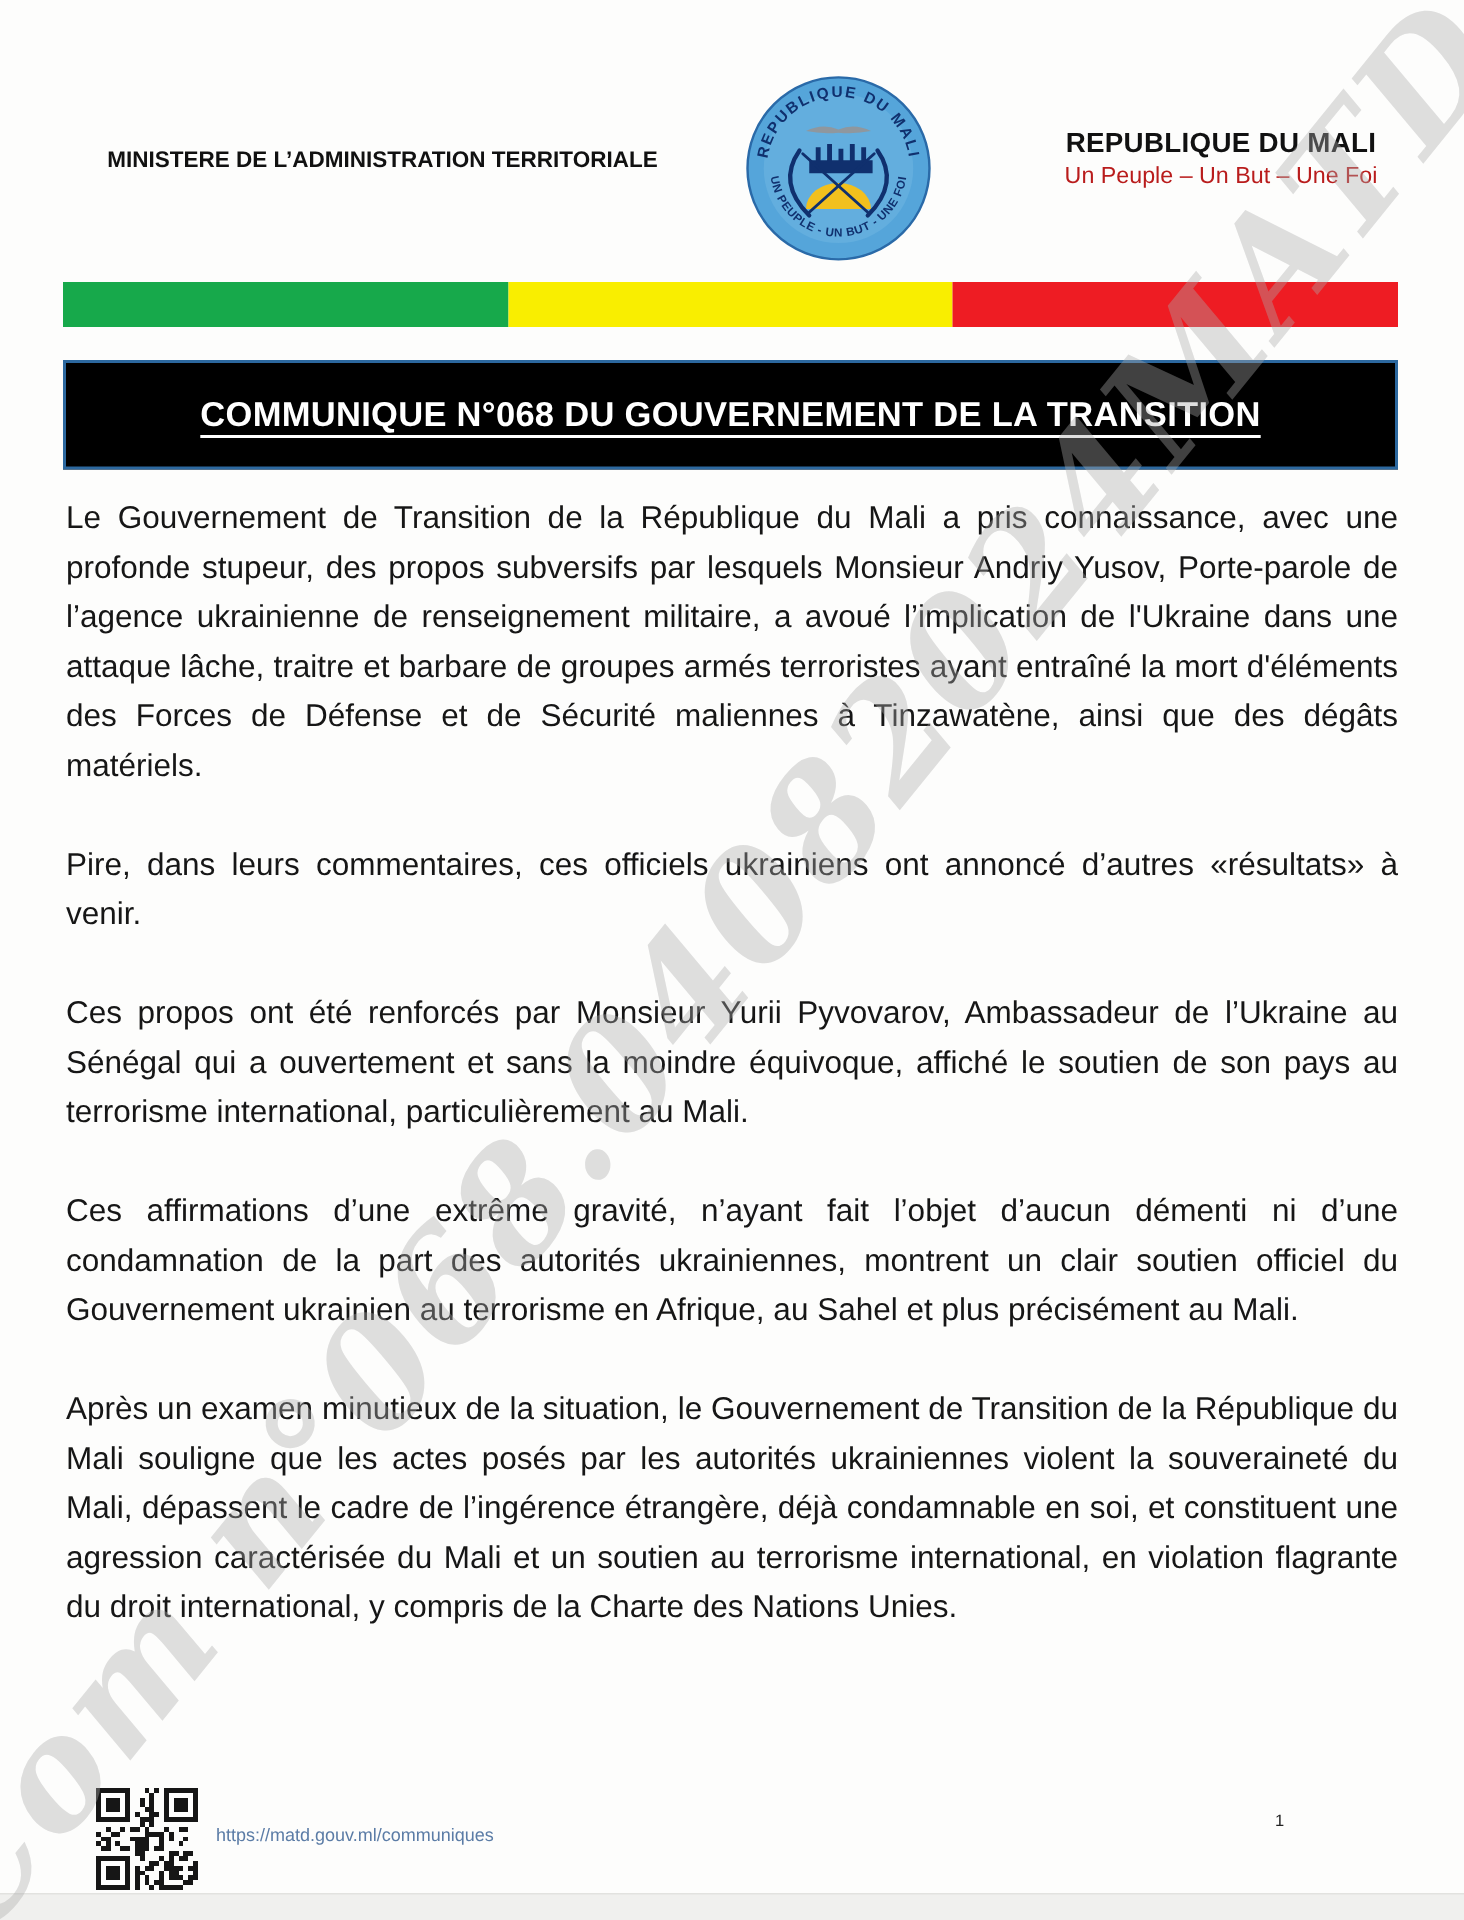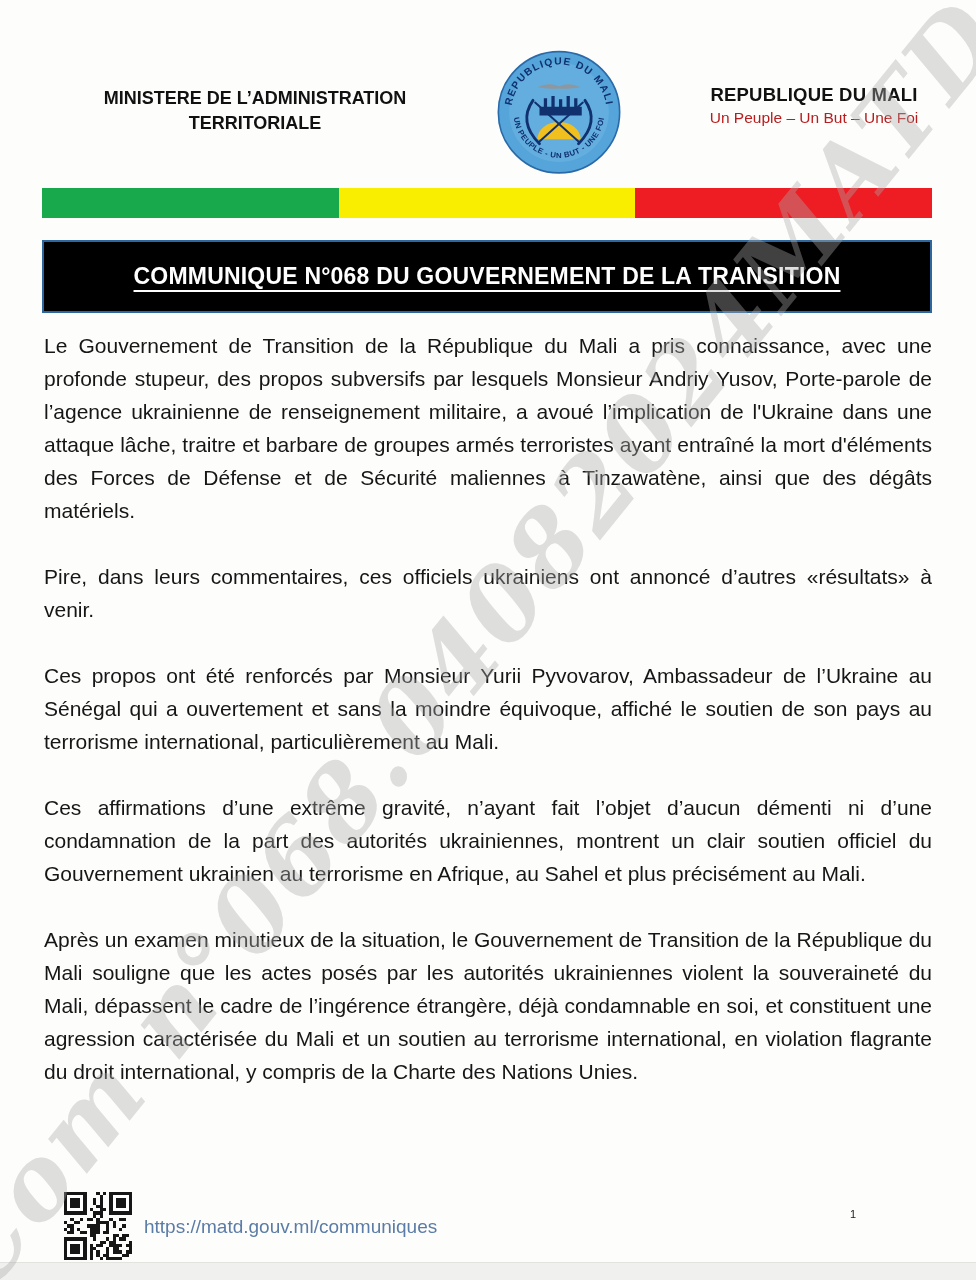--- a/index.html
+++ b/index.html
@@ -7,22 +7,22 @@
   .page{position:relative;width:976px;height:1280px;background:#fdfdfc;
         font-family:"Liberation Sans",sans-serif;color:#1a1a1a;}
 
   
   .watermark{position:absolute;left:470px;top:645px;z-index:5;pointer-events:none;
     transform:translate(-50%,-50%) rotate(-51deg);white-space:nowrap;
     font-family:"DejaVu Serif",serif;font-style:italic;font-weight:bold;
     font-size:100px;letter-spacing:3px;color:rgba(170,170,170,0.38);}
 
   
-  .hdr-left{position:absolute;left:55px;top:86px;width:400px;text-align:center;z-index:2;
-    font-weight:bold;font-size:18px;line-height:1.4;color:#111;}
+  .hdr-left{position:absolute;left:55px;top:96px;width:400px;text-align:center;z-index:2;
+    font-weight:bold;font-size:15px;line-height:1.4;color:#111;}
   .hdr-right{position:absolute;left:668px;top:84px;width:292px;text-align:center;z-index:2;}
   .hdr-right .rep{font-weight:bold;font-size:18.5px;color:#111;letter-spacing:.2px;}
   .hdr-right .motto{font-size:15.5px;margin-top:3px;color:#b91c1c;}
   .seal{position:absolute;left:494px;top:44px;width:130px;height:142px;z-index:2;}
 
   
   .flag{position:absolute;left:42px;top:188px;width:890px;height:30px;display:flex;z-index:2;}
   .flag div{flex:1;height:100%;}
 
   
@@ -31,21 +31,21 @@
   .banner h1{margin:0;color:#ffffff;font-size:23px;font-weight:bold;letter-spacing:.2px;
     text-decoration:underline;text-underline-offset:6px;text-decoration-thickness:2px;}
 
   
   .content{position:absolute;left:44px;top:329px;width:888px;z-index:2;}
   .content p{margin:0 0 33px 0;font-size:21px;line-height:33px;text-align:justify;color:#161616;}
 
   
   .qr{position:absolute;left:64px;top:1192px;width:68px;height:68px;z-index:2;}
   .qr svg{width:100%;height:100%;}
-  .footer-link{position:absolute;left:144px;top:1216px;z-index:2;font-size:19px;
+  .footer-link{position:absolute;left:144px;top:1216px;z-index:2;font-size:12px;
     color:#5b7ca6;text-decoration:none;}
   .page-num{position:absolute;left:850px;top:1208px;z-index:2;font-size:11px;color:#222;}
   .bottom-strip{position:absolute;left:0;top:1262px;width:976px;height:18px;
     background:#f0f0ee;border-top:1px solid #e2e2df;z-index:2;}
 </style>
 </head>
 <body>
 
 <div class="page">
 

